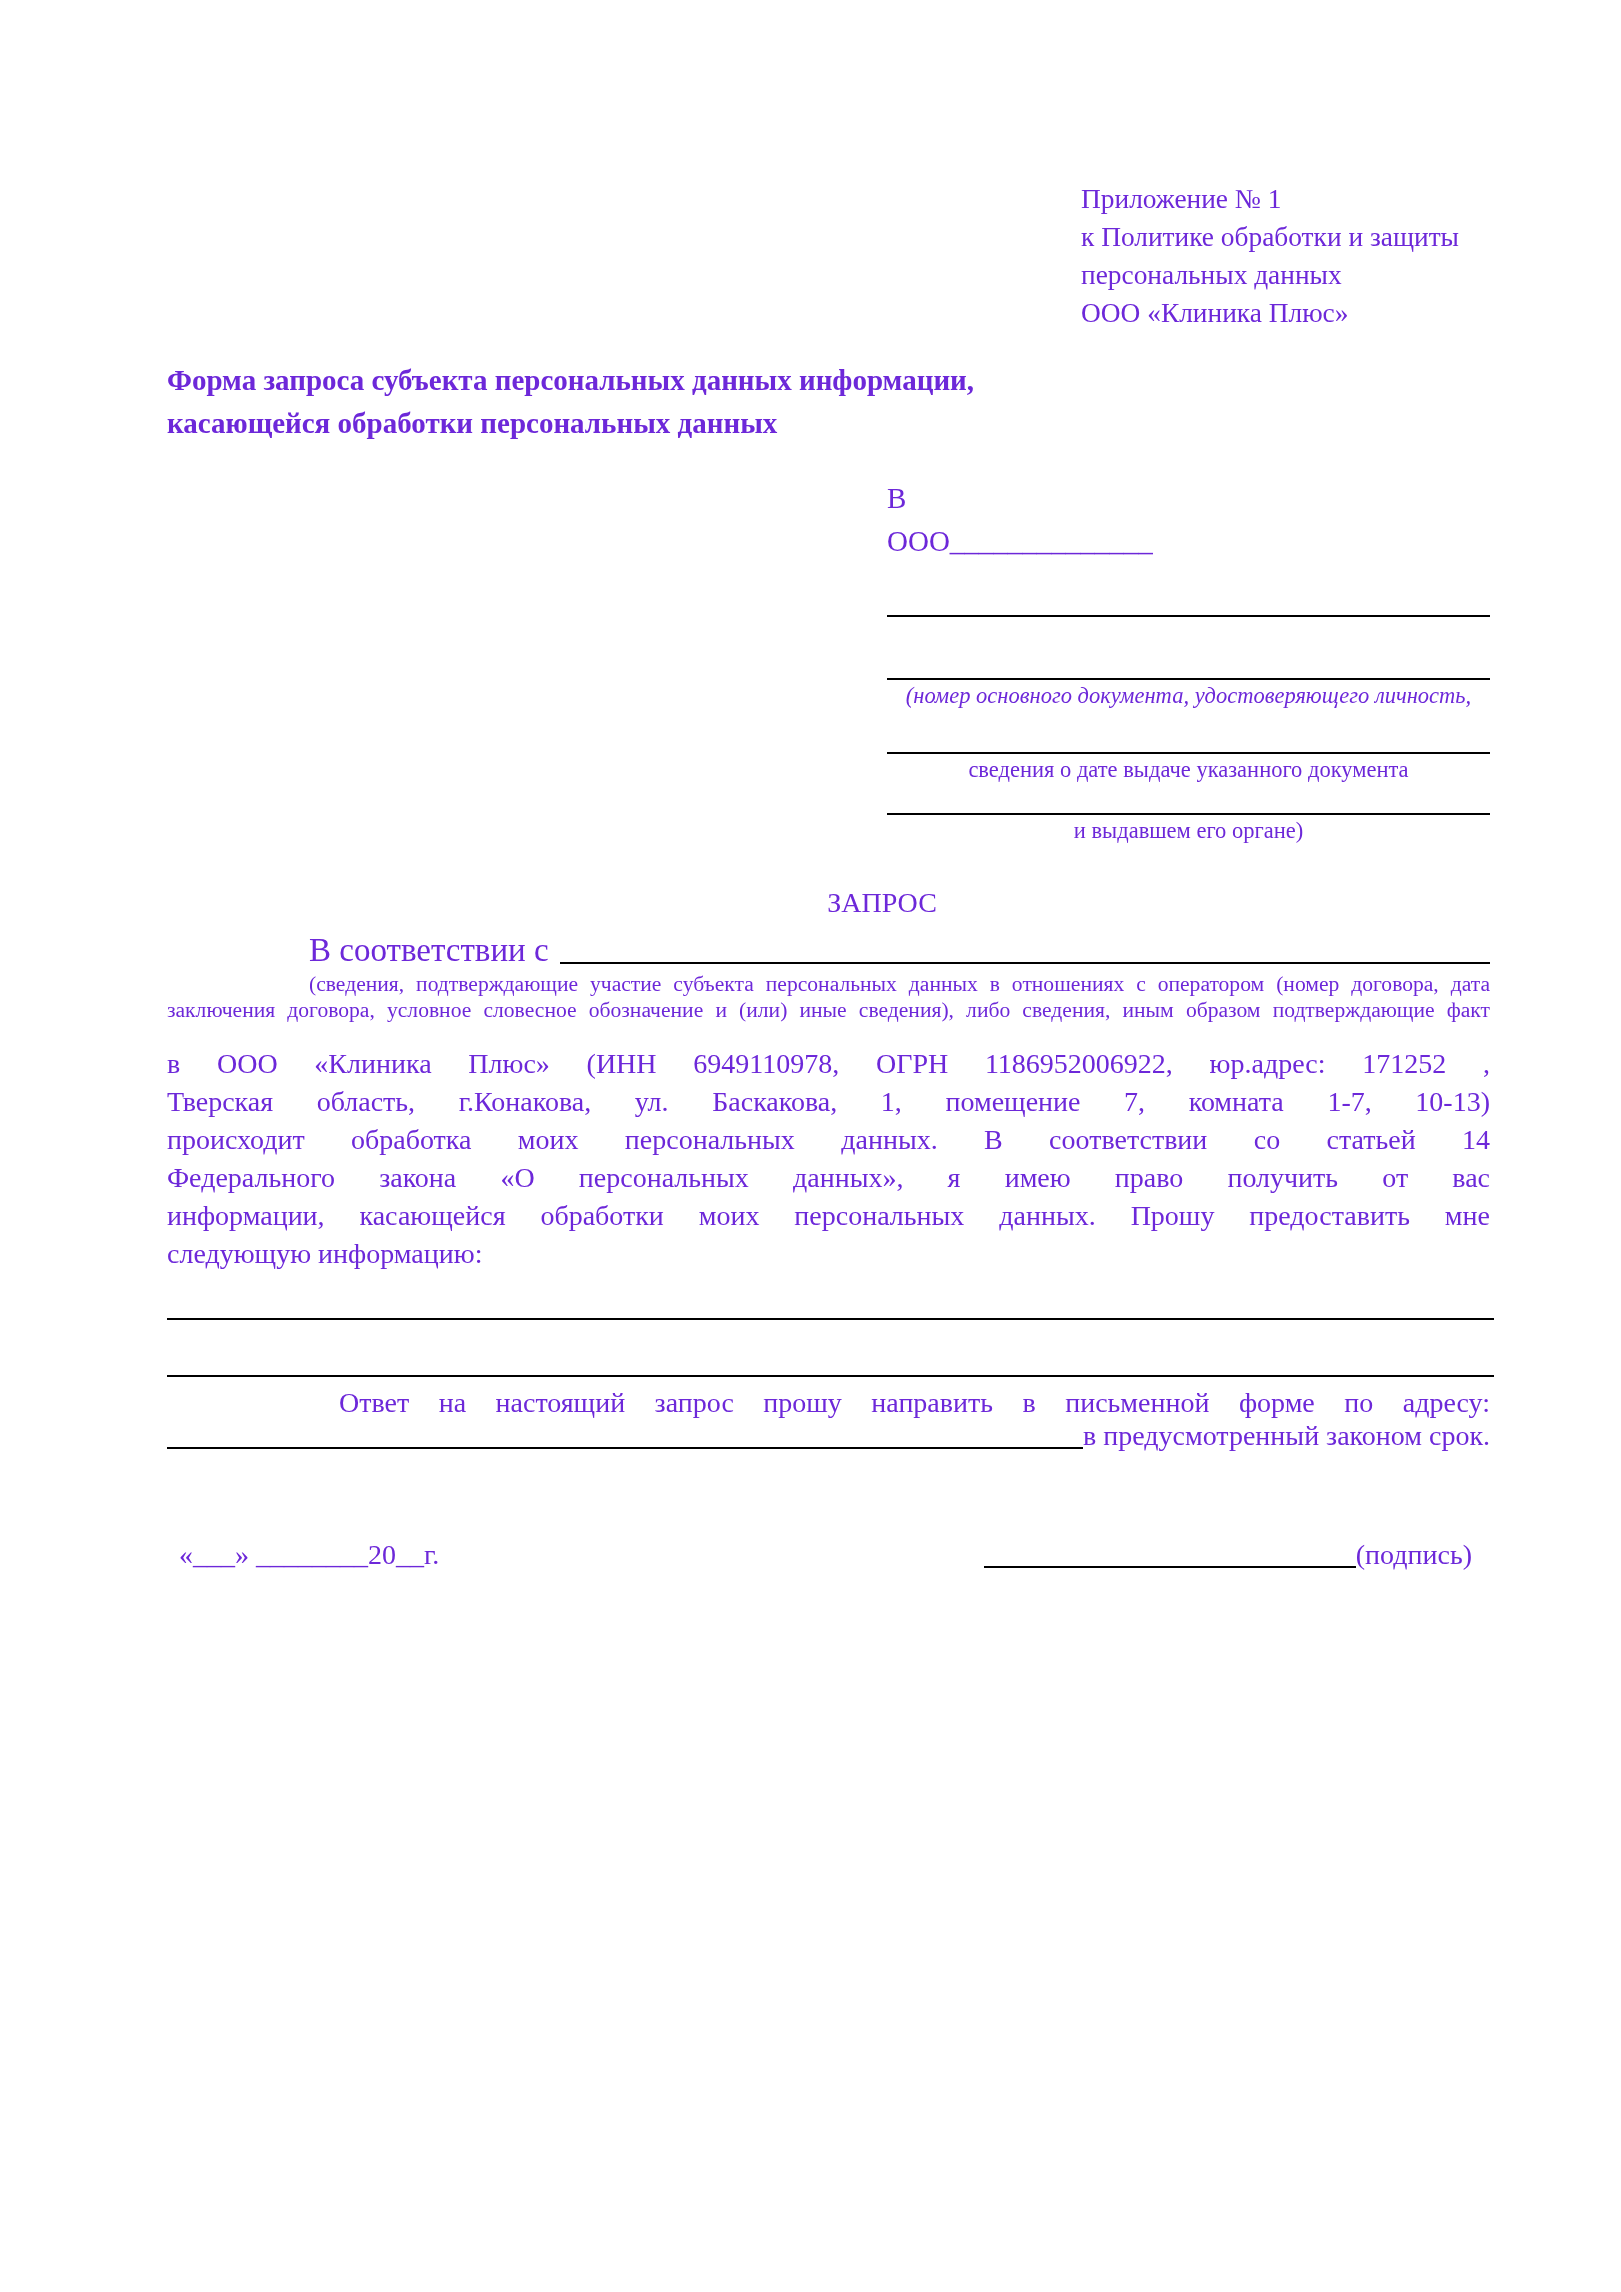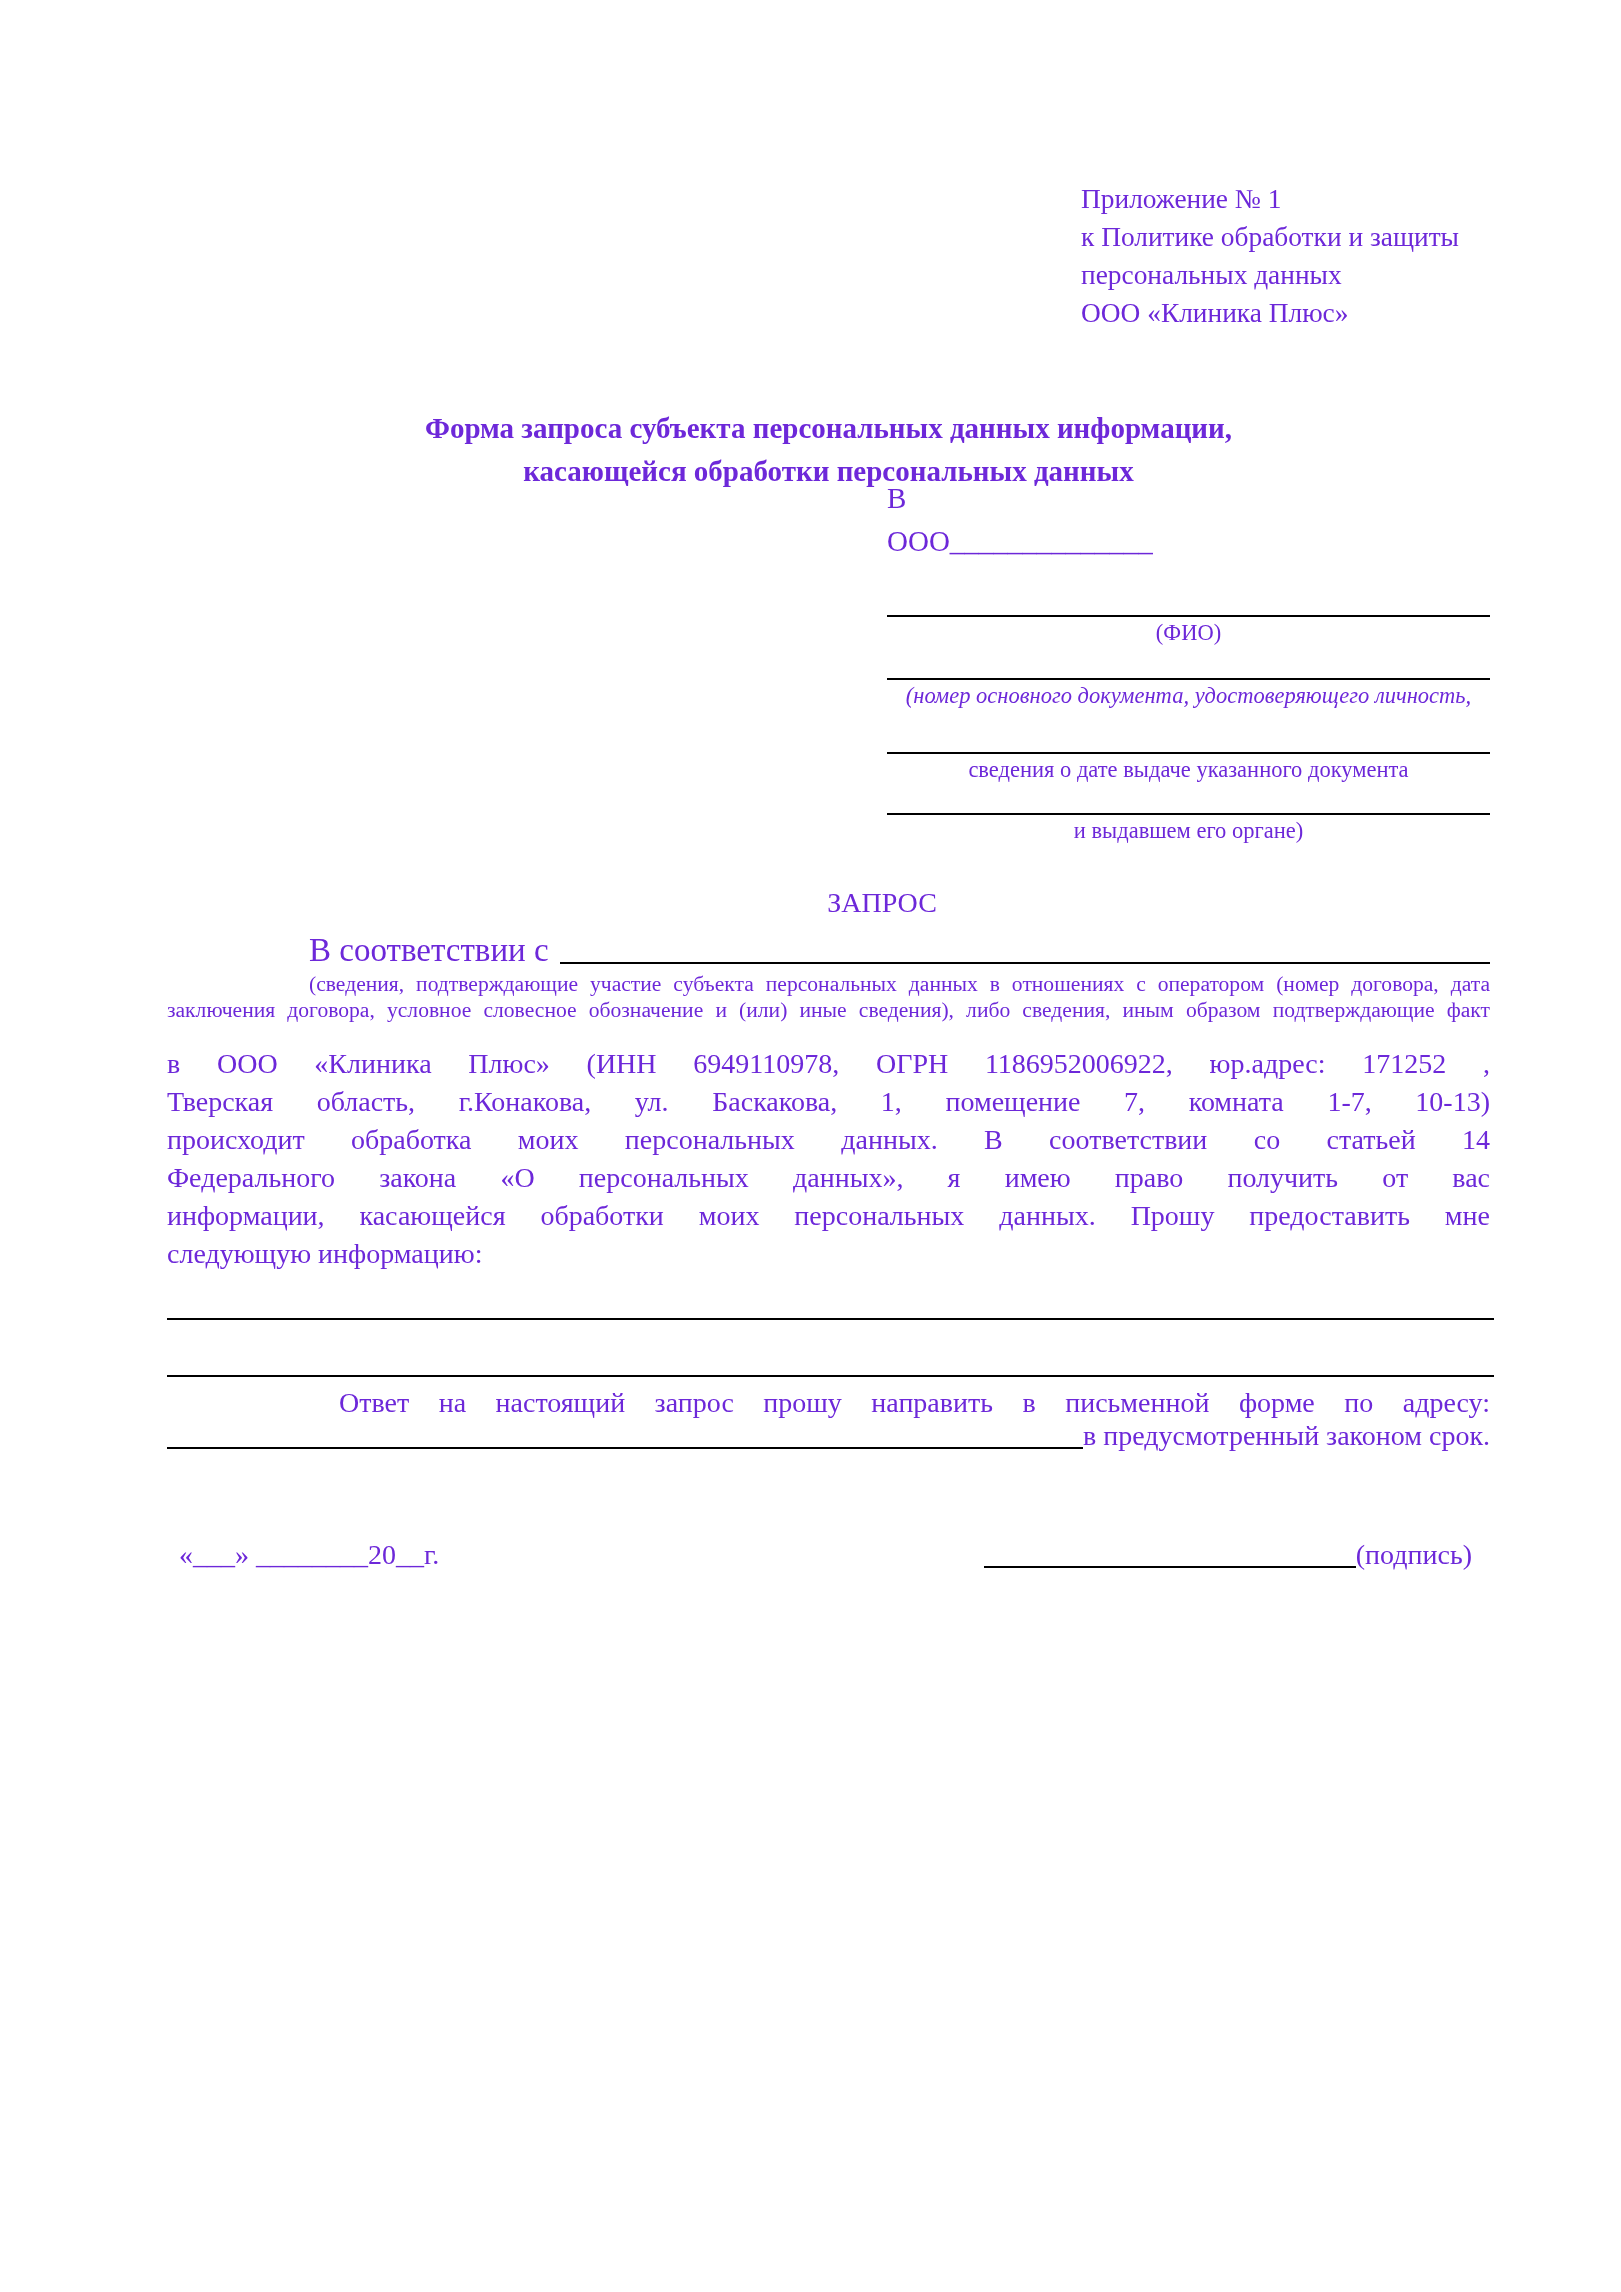--- a/index.html
+++ b/index.html
@@ -23,25 +23,23 @@
     line-height: 38px;
     text-align: left;
   }
 
   
   .doc-title {
     position: absolute;
     left: 167px;
     right: 131px;
     top: 359px;
-    text-align: center;
     font-size: 29px;
     font-weight: bold;
     line-height: 43px;
-    margin-top: 48px;
   }
 
   
   .addressee {
     position: absolute;
     left: 887px;
     top: 482px;
     width: 603px;
     height: 392px;
     font-size: 29px;
@@ -186,21 +184,20 @@
     <div>Форма запроса субъекта персональных данных информации,</div>
     <div>касающейся обработки персональных данных</div>
   </div>
 
   <div class="addressee">
     <div class="addr-row addr-to">В</div>
     <div class="addr-row addr-ooo">ООО______________</div>
 
     <div class="blank-group g1">
       <div class="rule"></div>
-      <div class="caption">(ФИО)</div>
     </div>
     <div class="blank-group g2">
       <div class="rule"></div>
       <div class="caption">(номер основного документа, удостоверяющего личность,</div>
     </div>
     <div class="blank-group g3">
       <div class="rule"></div>
       <div class="caption">сведения о дате выдаче указанного документа</div>
     </div>
     <div class="blank-group g4">

